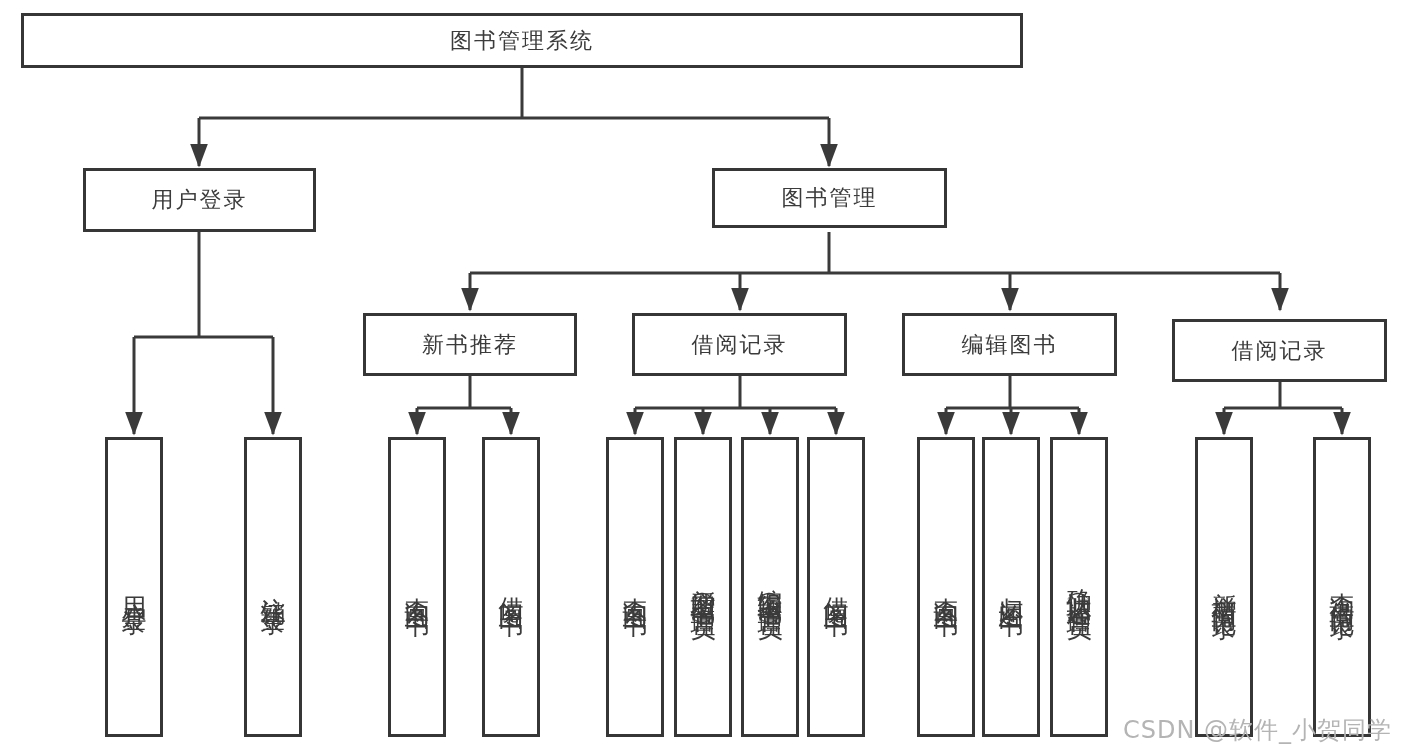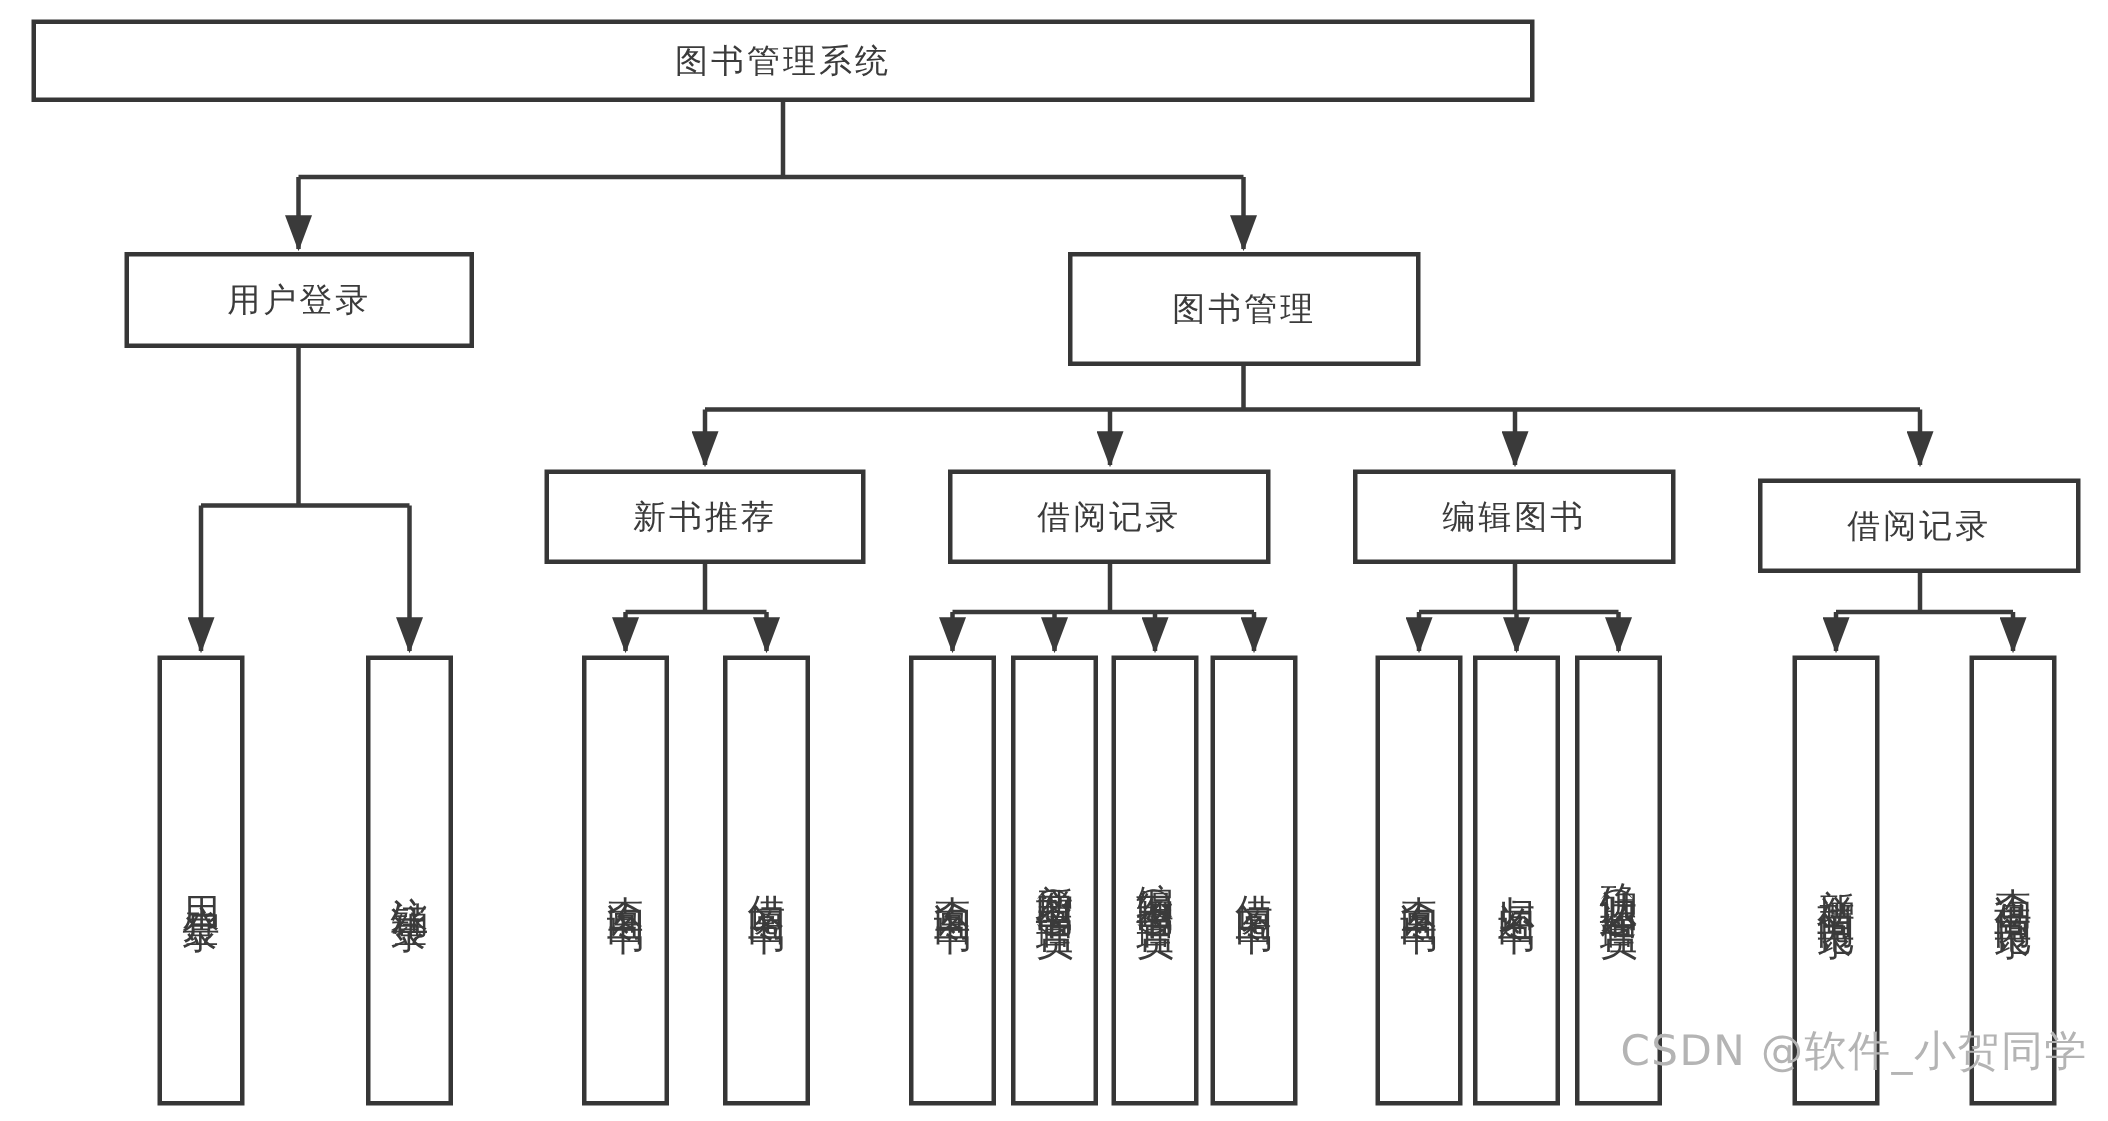--- a/index.html
+++ b/index.html
@@ -12,22 +12,22 @@
     background:#ffffff;border:3px solid #363636;color:#3b3b3b;
     display:flex;align-items:center;justify-content:center;
   }
   .h{font-size:22px;letter-spacing:2px;white-space:nowrap;}
   .v{
     writing-mode:vertical-rl;text-orientation:mixed;
     font-size:25px;letter-spacing:5px;line-height:1;
   }
   .v.long{letter-spacing:4px;}
   .watermark{
-    position:absolute;z-index:3;right:13px;top:682px;
-    font-size:28px;color:#b4b4b4;letter-spacing:1px;white-space:nowrap;
+    position:absolute;z-index:3;right:13px;top:714px;
+    font-size:24px;color:#b4b4b4;letter-spacing:1px;white-space:nowrap;
   }
 </style>
 </head>
 <body>
 
 <div id="canvas">
 
   <svg class="connectors" width="1405" height="747" aria-hidden="true">
     <defs>
       <marker id="arrow" markerWidth="8" markerHeight="6" refX="7.5" refY="3" orient="auto" markerUnits="strokeWidth">
@@ -61,21 +61,21 @@
     <path marker-end="url(#arrow)" d="M946,408 V434"></path>
     <path marker-end="url(#arrow)" d="M1011,408 V434"></path>
     <path marker-end="url(#arrow)" d="M1079,408 V434"></path>
     <path marker-end="url(#arrow)" d="M1224,408 V434"></path>
     <path marker-end="url(#arrow)" d="M1342,408 V434"></path>
   </svg>
 
   <div class="box h" style="left:21px;top:13px;width:1002px;height:55px;">图书管理系统</div>
 
   <div class="box h" style="left:83px;top:168px;width:233px;height:64px;">用户登录</div>
-  <div class="box h" style="left:712px;top:168px;width:235px;height:76px;">图书管理</div>
+  <div class="box h" style="left:712px;top:168px;width:235px;height:60px;">图书管理</div>
 
   <div class="box h" style="left:363px;top:313px;width:214px;height:63px;">新书推荐</div>
   <div class="box h" style="left:632px;top:313px;width:215px;height:63px;">借阅记录</div>
   <div class="box h" style="left:902px;top:313px;width:215px;height:63px;">编辑图书</div>
   <div class="box h" style="left:1172px;top:319px;width:215px;height:63px;">借阅记录</div>
 
   <div class="box v" style="left:105px;top:437px;width:58px;height:300px;">用户登录</div>
   <div class="box v" style="left:244px;top:437px;width:58px;height:300px;">注销登录</div>
 
   <div class="box v" style="left:388px;top:437px;width:58px;height:300px;">查询图书</div>

